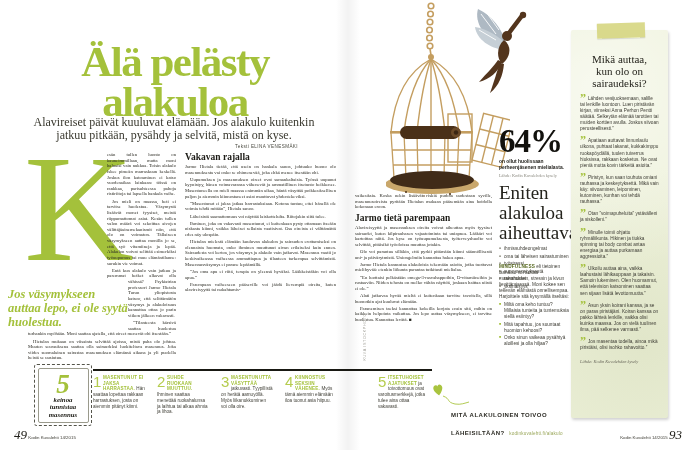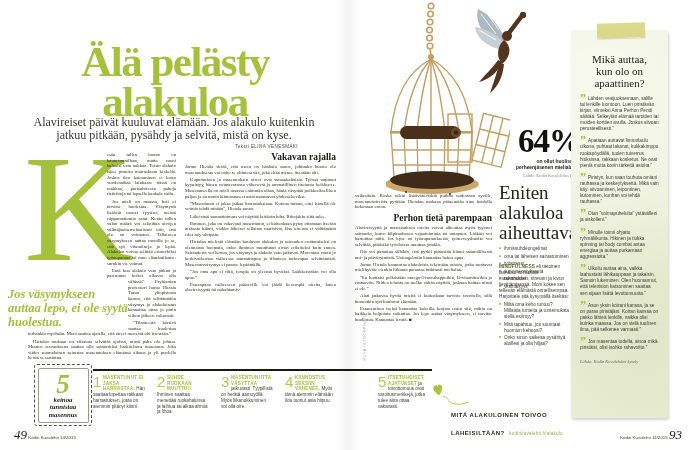--- a/index.html
+++ b/index.html
@@ -25,21 +25,21 @@
   .smallcol p + p { text-indent:5px; }
 
   #lcol1 { left:28px; top:152px; width:148px; height:212px; }
   .dropcap { float:left; width:80px; height:128px; overflow:visible;
     font-size:152px; line-height:114px; font-weight:400; color:#a4c13b; margin:0 3px 0 -4px; }
   .pq-spacer { float:left; clear:left; width:100px; height:46px; }
   #pull-quote { left:8px; top:287px; width:120px;
     font-style:italic; font-weight:700; font-size:12.5px; line-height:1.12; color:#a4c13b; }
 
   #lcol2 { left:185px; top:153px; width:151px; height:212px; }
-  .sec-head { font-weight:700; font-size:9.5px; line-height:1; margin:0 0 3.5px 0; color:#1c1b16; text-align:right; text-indent:0; }
+  .sec-head { font-weight:700; font-size:9.5px; line-height:1; margin:0 0 3.5px 0; color:#1c1b16; text-align:left; text-indent:0; }
 
   
   #tips-rule { left:93px; top:369px; width:339px; height:2.4px; background:#191913; }
 
   
   #badge { left:34px; top:364px; width:56px; height:60px;
     border:1px dashed #55554a; border-radius:3px; background:#fff; }
   #badge .inner { position:absolute; inset:2.5px; border:1px solid #9a9a8c; border-radius:2px;
     display:flex; flex-direction:column; align-items:center; justify-content:center; }
   #badge .num { font-style:italic; font-weight:700; font-size:27px; line-height:24px; color:#a4c13b; }
@@ -58,21 +58,21 @@
   .footer { font-size:4.4px; color:#3c3b33; font-family:"Liberation Sans", sans-serif; }
   .pageno { font-family:"Liberation Serif", serif; font-style:italic; font-size:13px; color:#22211b; }
   #footer-left  { left:14px;  top:427px; }
   #footer-right { right:14px; top:427px; text-align:right; }
 
   
   #rcol1 { left:355px; top:193px; width:137px; height:160px; }
   #photo-credit { left:363px; top:313px; writing-mode:vertical-rl; transform:rotate(180deg);
     font-family:"Liberation Sans", sans-serif; font-size:3.6px; letter-spacing:.7px; color:#a3a29a; }
 
-  #stat { left:499px; top:124px; width:82px;text-align:right; }
+  #stat { left:499px; top:124px; width:82px; }
   #stat .value { font-weight:700; font-size:33px; line-height:34px; letter-spacing:-1px; color:#12110d; }
   #stat .caption { font-family:"Liberation Sans", sans-serif; font-weight:700; font-size:4.9px; line-height:1.25; color:#1c1b16; margin-top:1px; }
   #stat .source { font-size:4.3px; color:#8a897f; margin-top:1.5px; }
 
   #causes { left:499px; top:183px; width:70px; }
   .feature-head { font-size:19px; line-height:1.04; color:#24231c; font-weight:400; }
   #causes-list { margin-top:4px; font-family:"Liberation Sans", sans-serif; font-size:4.7px; line-height:1.25; color:#3c3b33; }
   #causes-list .cause { padding-left:5px; position:relative; margin-bottom:1.6px; }
   #causes-list .cause::before { content:'●'; position:absolute; left:0; top:0; font-size:3.4px; color:#55543f; }
 
@@ -262,21 +262,21 @@
       <path d="M38,34 C46,40 45,51 36,58 C30,51 31,40 38,34 Z"></path>
       <path d="M36,56 C32,66 24,73 13,76 C21,67 28,60 32,54 Z"></path>
       <path d="M38,58 C37,69 33,80 24,87 C28,76 31,65 34,57 Z"></path>
     </g>
   </svg>
 
   <div id="rcol1" class="abs smallcol">
     <div>
         <p>vaikeuksia. Koska nekin lisäävät riskiä pudota uudestaan syville, masennusoireista pyritään Hietalan mukaan pääsemään aina hoidolla kokonaan eroon.</p>
       </div>
-    <p class="sec-head" style="margin-top:4px;">Perhon tietä parempaan</p>
+    <p class="sec-head" style="margin-top:4px;">Jarmo tietä parempaan</p>
     <div>
         <p>Alavireisyyttä ja masennuksen oireita voivat aiheuttaa myös fyysiset sairaudet, kuten kilpirauhasen vajaatoiminta tai uniapnea. Lääkäri voi kartoittaa niitä. Jos kyse on työuupumuksesta, työterveyshuolto voi selvittää, pitäisikö työoloissa muuttaa jotakin.</p>
         <p>Olo voi parantua silläkin, että pyrkii pitämään kiinni säännöllisestä uni- ja päivärytmistä. Uniongelmiin kannattaa hakea apua.</p>
         <p>Jarmo Hietala kannustaa alakuloisia tekemään asioita, jotka tuottavat mielihyvää: etenkin liikunta parantaa tutkitusti mielialaa.</p>
         <p>”En luottaisi pelkästään omega-3-rasvahappoihin, D-vitamiineihin ja rustaaviin. Niiden tehosta on melko vähän näyttöä, joskaan haittaa niistä ei ole.”</p>
         <p>Alati jatkuvaa hyvää mieltä ei kuitenkaan tarvitse tavoitella, sillä huonotkin ajat kuuluvat elämään.</p>
         <p>Paranemisen taeksi kannattaa kokeilla korjata ensin sitä, mihin on kaikkein helpointa vaikuttaa. Jos lepo auttaa väsymykseen, ei tarvitse huolestua. Kannattaa levätä. ■</p>
       </div>
   </div>
 
@@ -316,21 +316,21 @@
     <path d="M10,14 C18,17 13,20 22,22 C28,23 32,21 36,20" stroke="#a9c43f" stroke-width="0.9" fill="none"></path>
   </svg>
   <div id="cta" class="abs">
     <span class="question">MITÄ ALAKULOINEN TOIVOO LÄHEISILTÄÄN?</span>
     <span class="link">kodinkuvalehti.fi/alakulo</span>
   </div>
 
   <div id="sidebar" class="abs">
     <div id="sidebar-title">Mikä auttaa,
 kun olo on
-apaattinen?</div>
+sairaudeksi?</div>
     <div id="sidebar-quotes">
         <p class="quote">Lähden vesijuoksemaan, salille tai lenkille luontoon. Luen piristävän kirjan, viimeksi Anna Perhon Pentti säätää. Selkeytän elämää tarottien tai muiden korttien avulla. Joskus siivoan perusteellisesti.”</p>
         <p class="quote">Apatiaan auttavat linnunlaulu ulkona, puhtaat lakanat, kukkakimppu ruokapöydällä, tuulen tuiverrus hiuksissa, rakkaan kosketus. Ne ovat pieniä mutta kovin tärkeitä asioita.”</p>
         <p class="quote">Piristyn, kun saan touhuta omiani rauhassa ja keskeytyksettä. Mikä vain käy: siivoaminen, leipominen, kutominen, kunhan voi tehdä rauhassa.”</p>
         <p class="quote">Otan ”voimapuheluita” ystävälleni ja siskolleni.”</p>
         <p class="quote">Minulle toimii ohjattu ryhmäliikunta. Hikinen ja tiukka spinning tai body combat antaa energiaa ja auttaa purkamaan aggressioita.”</p>
         <p class="quote">Ulkoilu auttaa aina, vaikka laahustaisi lähikauppaan ja takaisin. Samoin lukeminen. Olen huomannut, että television katsominen saattaa sen sijaan lisätä levottomuutta.”</p>
         <p class="quote">Asun yksin koirani kanssa, ja se on paras piristäjäni. Koiran kanssa on pakko lähteä lenkille, vaikka olisi kuinka maassa. Jos on vielä tuulinen ilma, pää selkenee varmasti.”</p>
         <p class="quote">Jos masentaa todella, ainoa mikä piristäisi, olisi isohko rahavoitto.”</p>
       </div>

